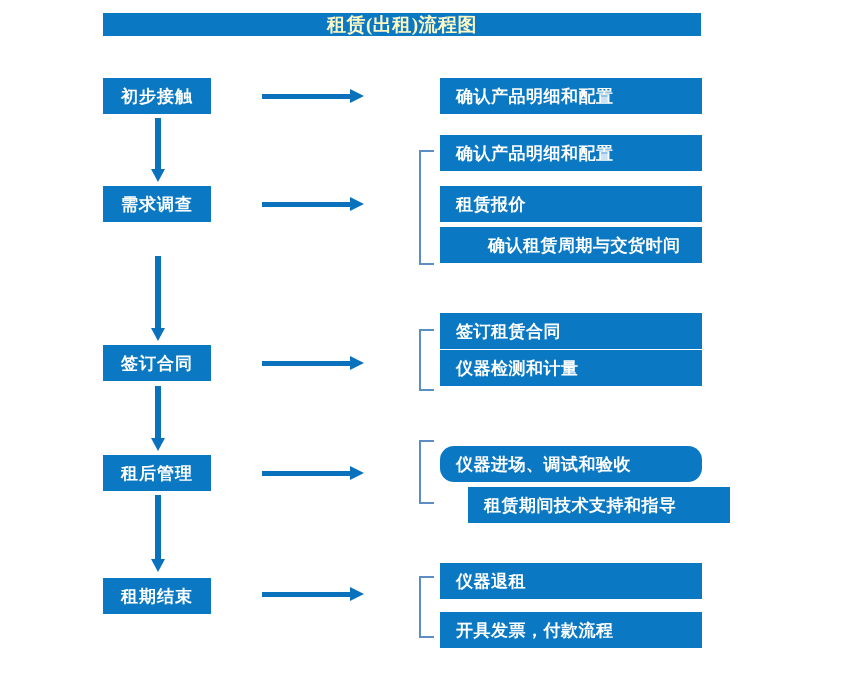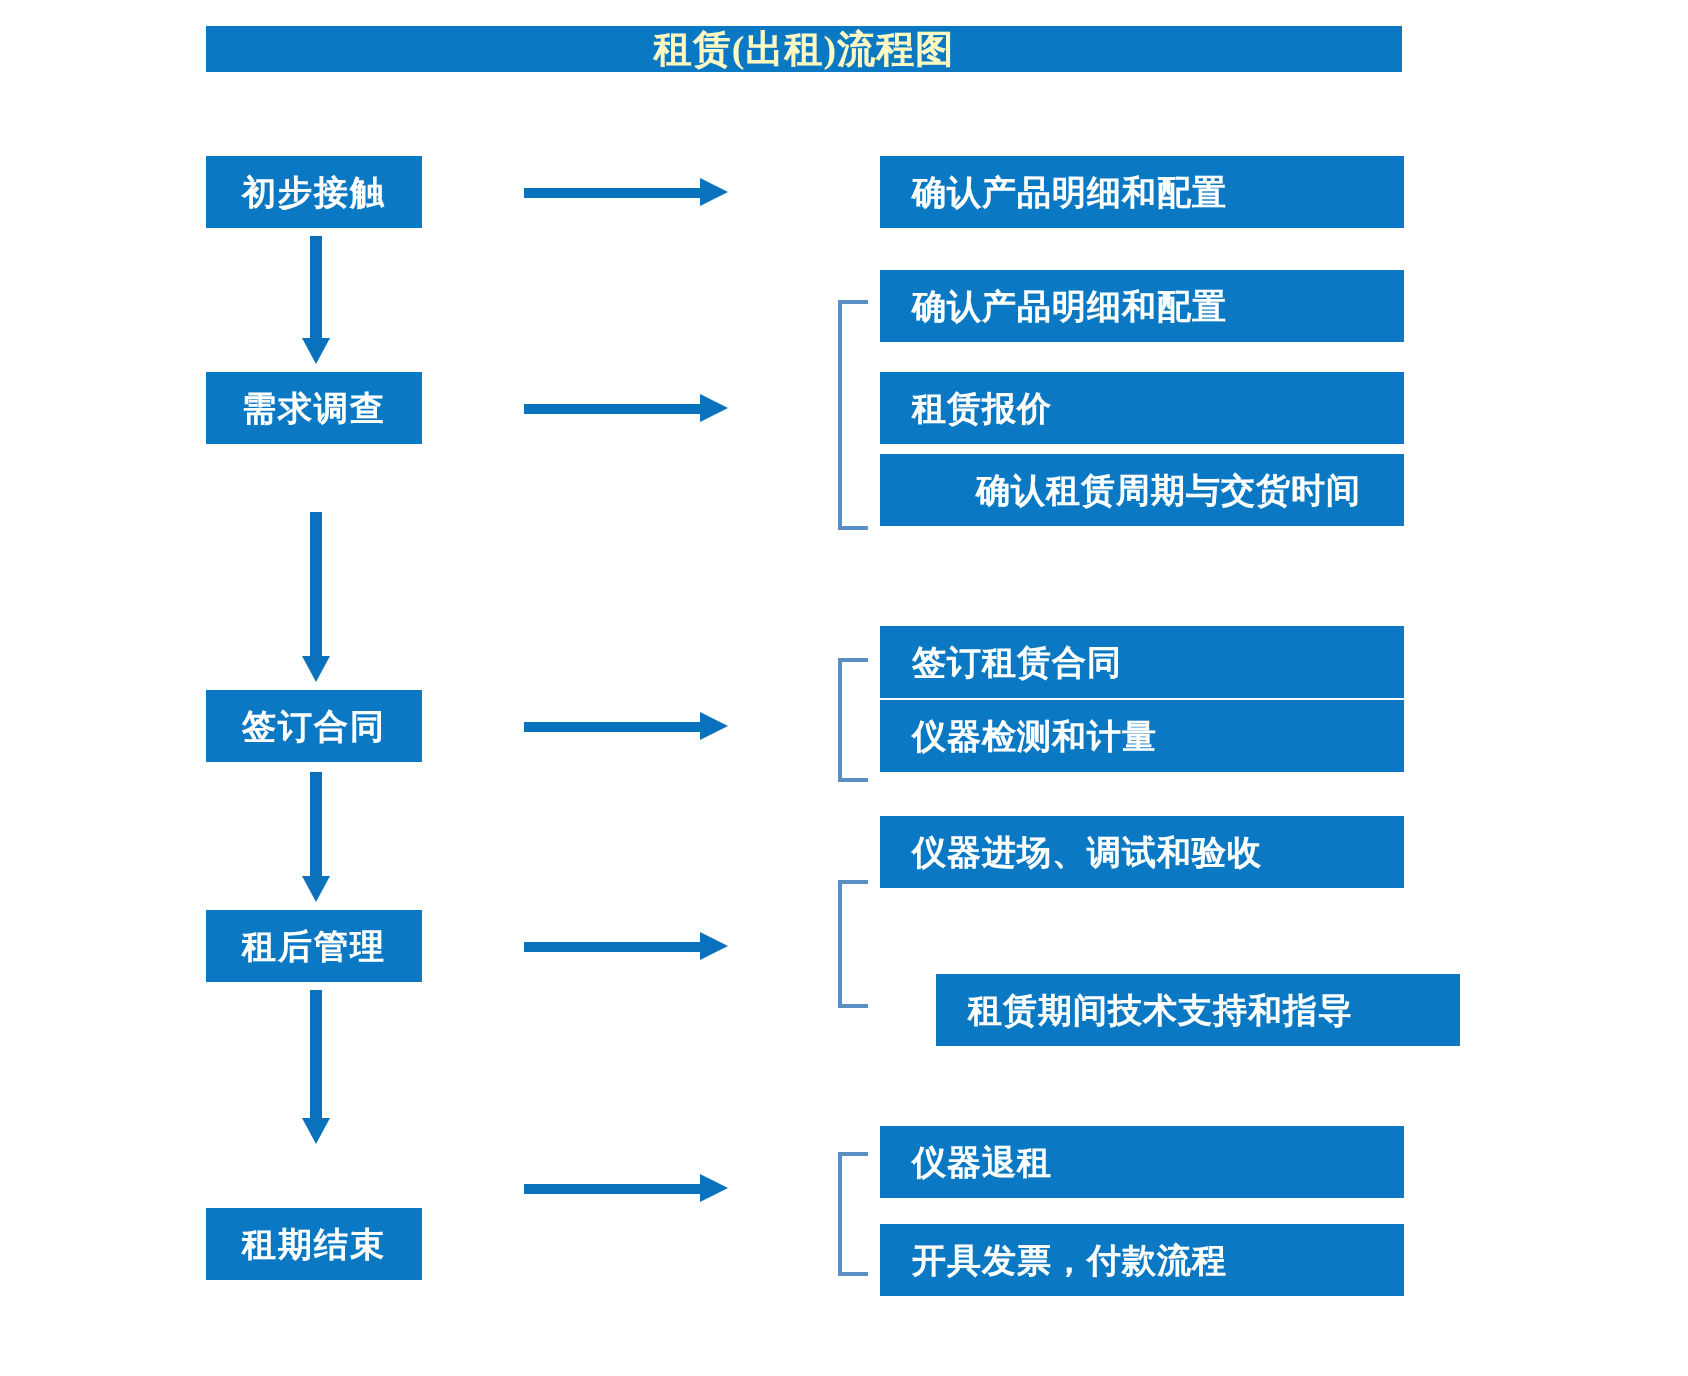--- a/index.html
+++ b/index.html
@@ -141,21 +141,21 @@
   <div class="title-bar">租赁(出租)流程图</div>
 
   <div class="stage-box" style="top:186px;">需求调查</div>
 
   <div class="stage-box" style="top:78px;">初步接触</div>
 
   <div class="stage-box" style="top:345px;">签订合同</div>
 
   <div class="stage-box" style="top:455px;">租后管理</div>
 
-  <div class="stage-box" style="top:604px;font-family:Liberation Serif, serif;">租期结束</div>
+  <div class="stage-box" style="top:578px;font-family:Liberation Serif, serif;">租期结束</div>
 
   <div class="v-arrow" style="top:118px; height:64px;">
     <div class="shaft" style="height:51px;"></div>
     <div class="head"></div>
   </div>
 
   <div class="v-arrow" style="top:256px; height:85px;">
     <div class="shaft" style="height:72px;"></div>
     <div class="head"></div>
   </div>
@@ -206,21 +206,21 @@
   <div class="detail-box" style="top:227px;padding-left:48px;">确认租赁周期与交货时间</div>
 
   <div class="bracket" style="top:329px; height:62px;"></div>
 
   <div class="detail-box" style="top:313px;">签订租赁合同</div>
 
   <div class="detail-box" style="top:350px;">仪器检测和计量</div>
 
   <div class="bracket" style="top:440px; height:64px;"></div>
 
-  <div class="detail-box" style="top:408px;">仪器进场、调试和验收</div>
+  <div class="detail-box" style="top:446px;border-radius:14px;">仪器进场、调试和验收</div>
 
   <div class="detail-box" style="top:487px;margin-left:28px;">租赁期间技术支持和指导</div>
 
   <div class="bracket" style="top:576px; height:62px;"></div>
 
   <div class="detail-box" style="top:563px;">仪器退租</div>
 
   <div class="detail-box" style="top:612px;">开具发票，付款流程</div>
 
 </div>

